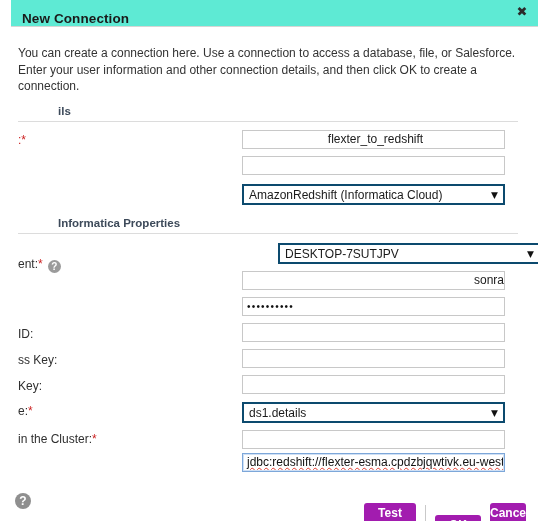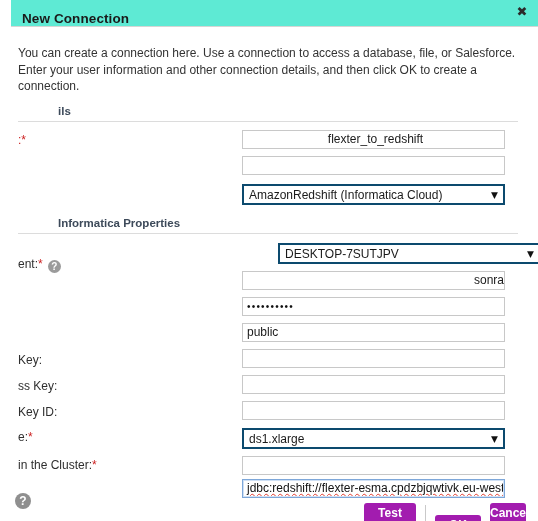--- a/index.html
+++ b/index.html
@@ -299,45 +299,41 @@
     <div class="row">
       <span class="label"></span>
       <div class="field" style="top:1px;text-align:right;">sonra</div>
     </div>
 
     <div class="row">
       <span class="label"></span>
       <div class="field" style="top:1px;"><span class="dots">••••••••••</span></div>
     </div>
 
-    <div class="row">
-      <span class="label"></span>
-      <div class="field" style="top:1px;">public</div>
-    </div>
-
+
+    <div class="row">
+      <span class="label">ID:</span>
+      <div class="field" style="top:1px;"></div>
+    </div>
+
+    <div class="row">
+      <span class="label">ss Key:</span>
+      <div class="field" style="top:1px;"></div>
+    </div>
 
     <div class="row">
       <span class="label"> Key:</span>
       <div class="field" style="top:1px;"></div>
     </div>
 
-    <div class="row">
-      <span class="label">ss Key:</span>
-      <div class="field" style="top:1px;"></div>
-    </div>
-
-    <div class="row">
-      <span class="label">Key ID:</span>
-      <div class="field" style="top:1px;"></div>
-    </div>
 
     <div class="row" style="height:28px;">
       <span class="label" style="top:4px;"><span>е:</span><span class="req">*</span></span>
       <div class="select" style="top:2px;">
-        <span>ds1.xlarge</span>
+        <span>ds1.details</span>
         <span class="arrow">▼</span>
       </div>
     </div>
 
     <div class="row" style="height:25px;">
       <span class="label" style="top:4px;"><span> in the Cluster:</span><span class="req">*</span></span>
       <div class="field" style="top:2px;"></div>
     </div>
 
     <div class="row" style="height:26px;">

